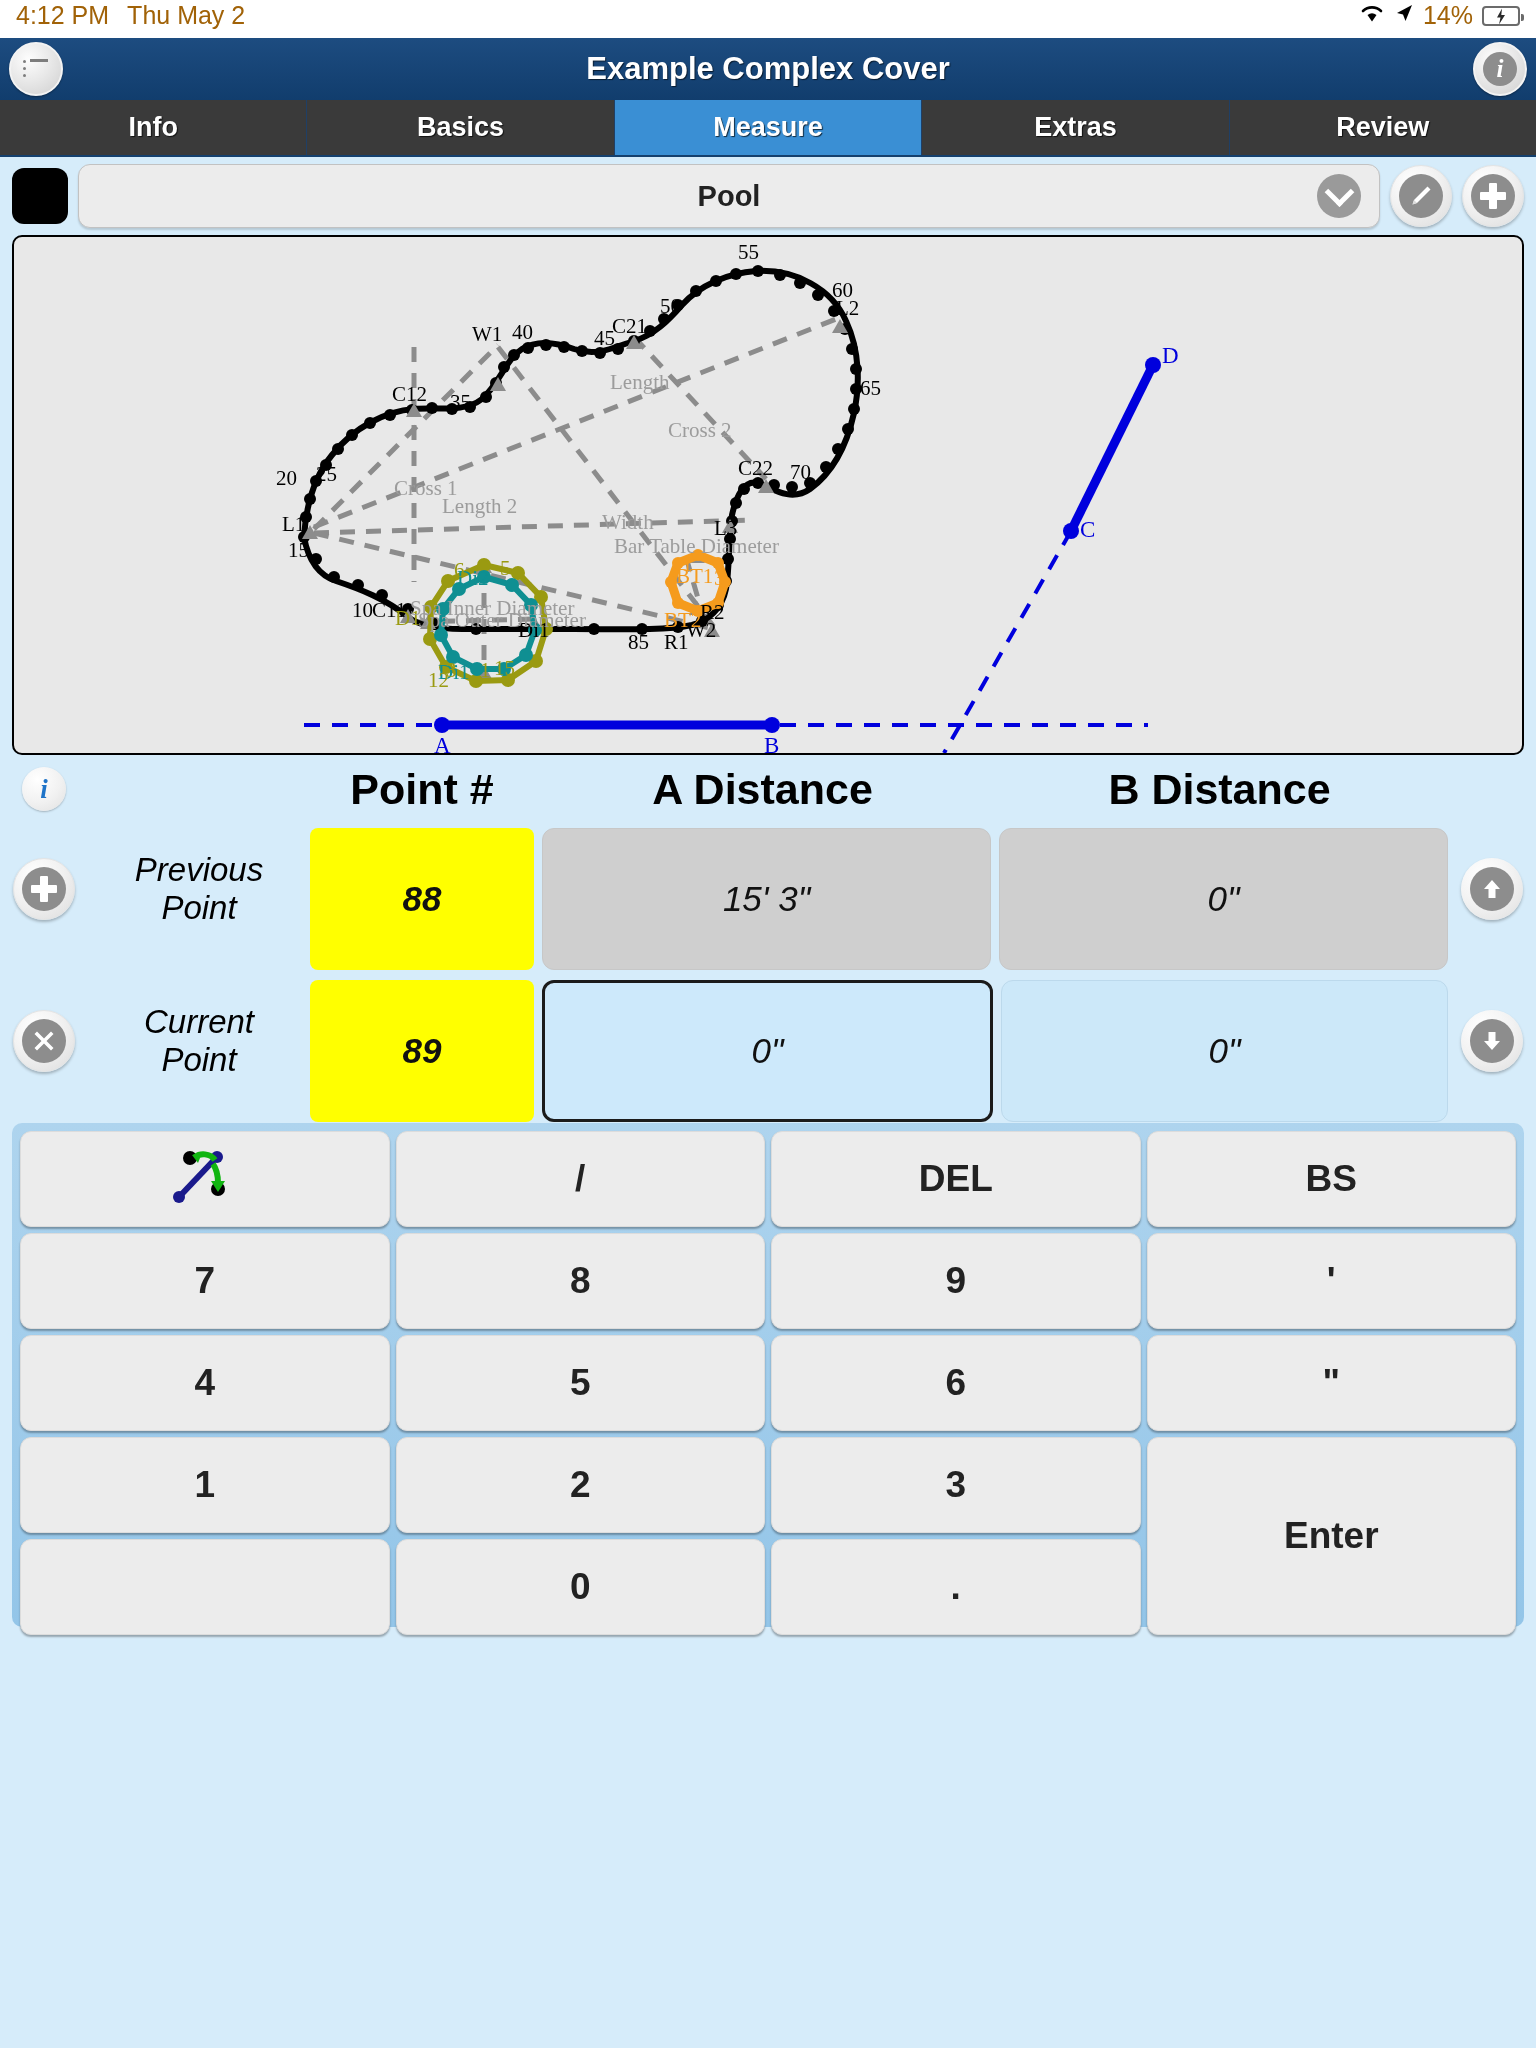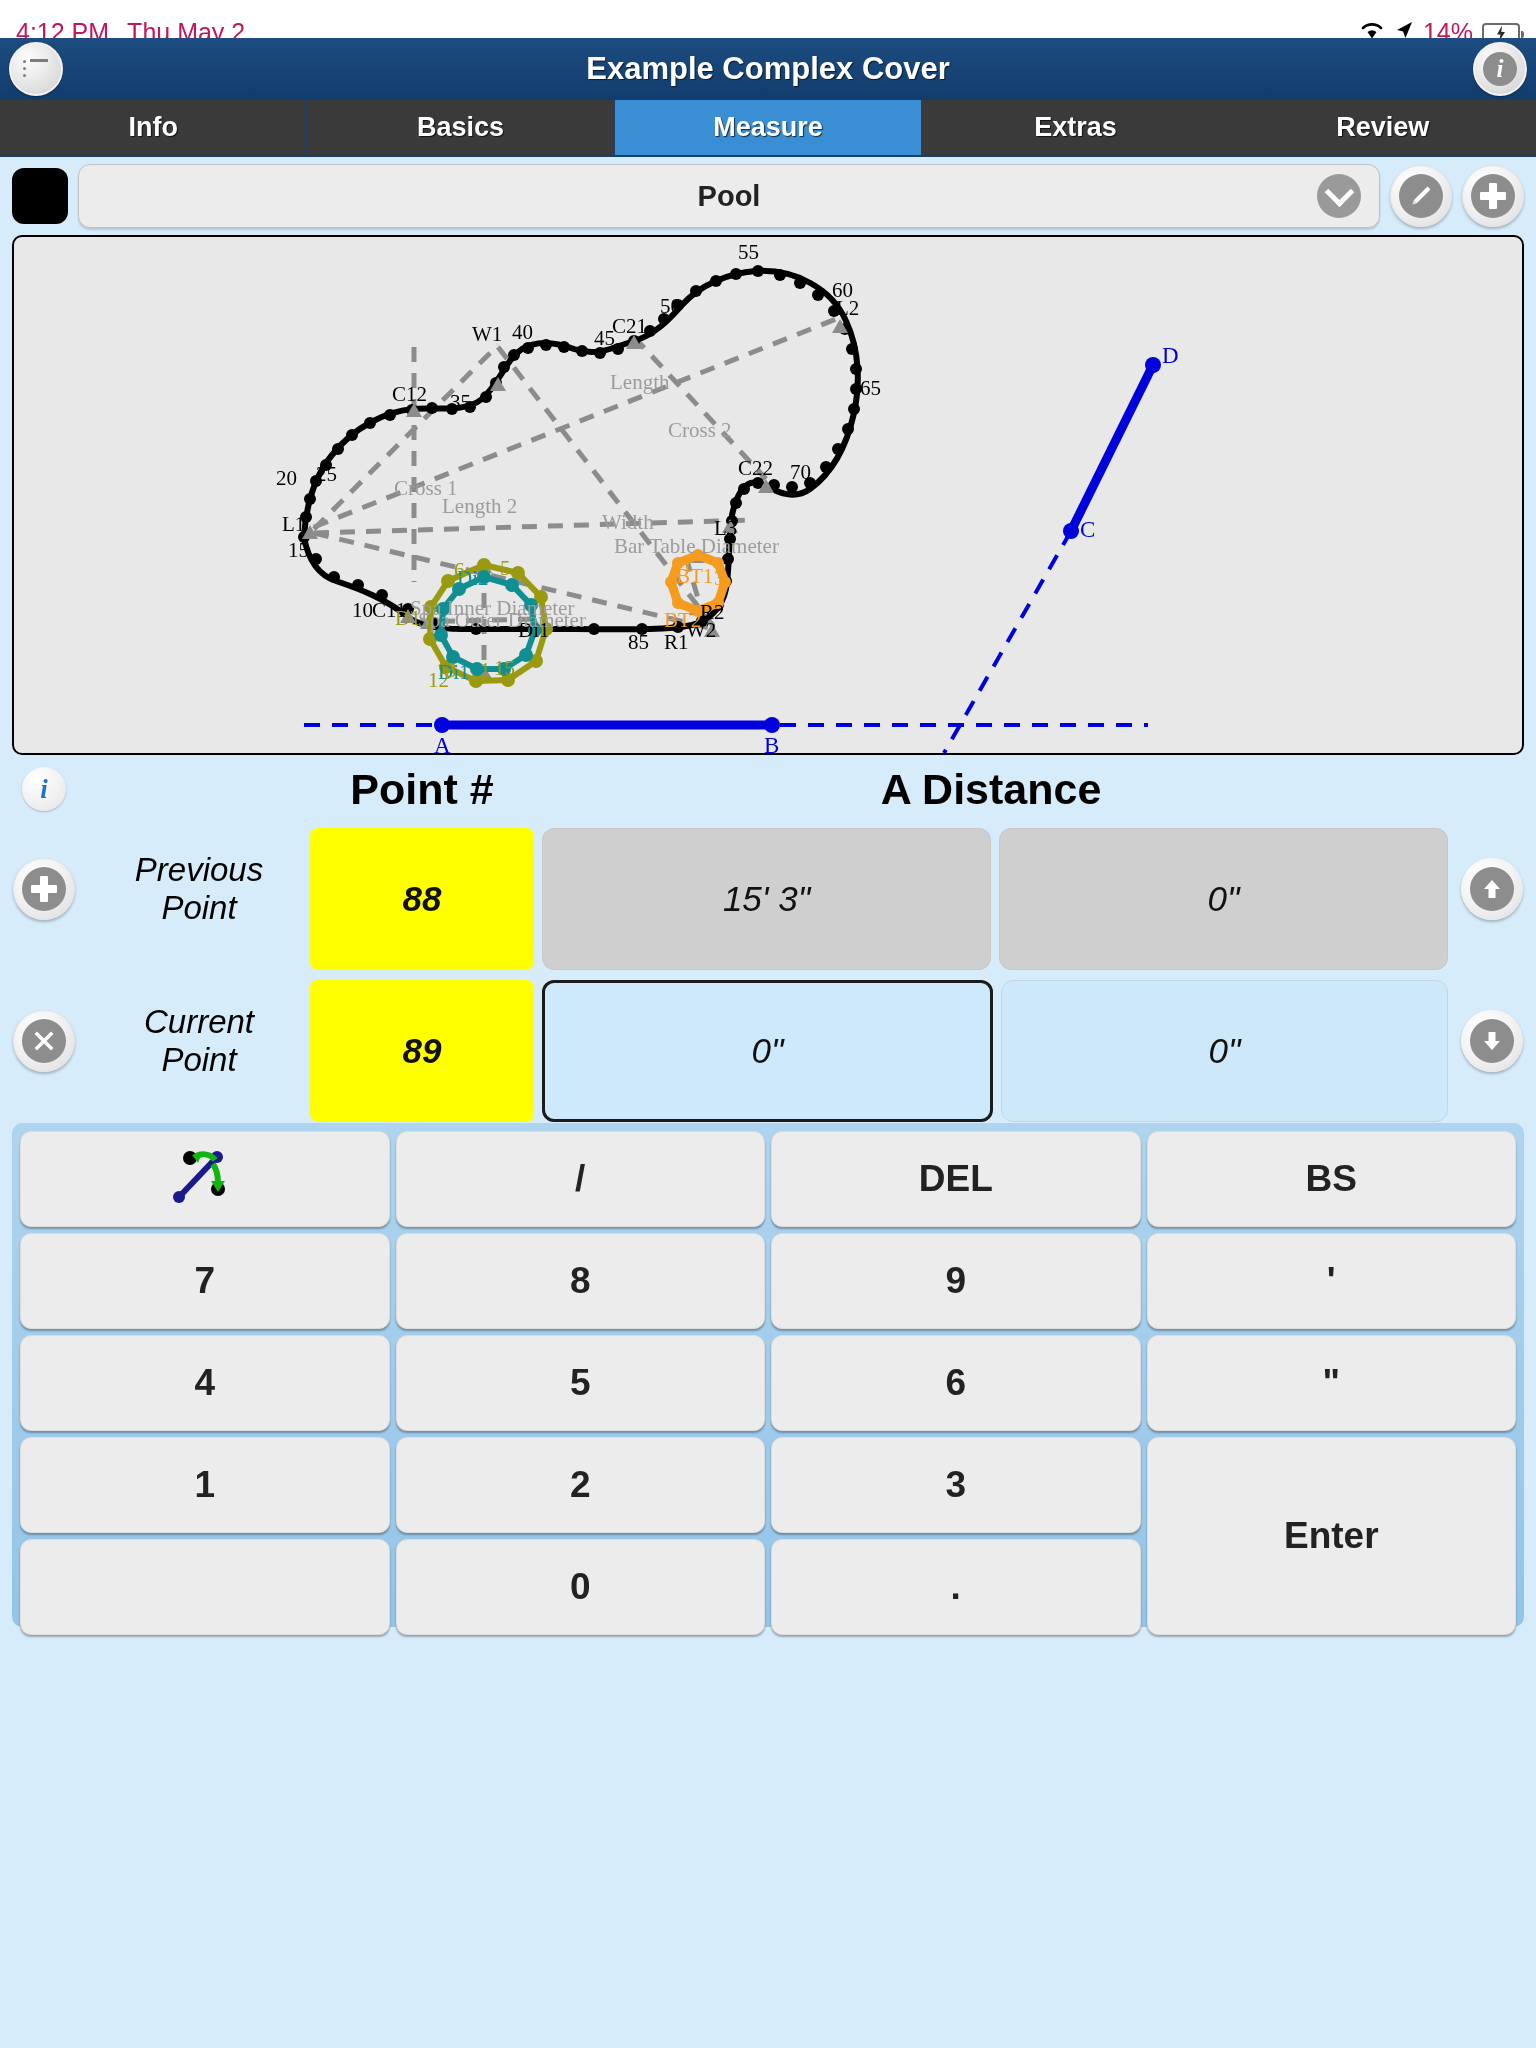--- a/index.html
+++ b/index.html
@@ -6,23 +6,23 @@
   html, body {
     width: 1536px; height: 2048px;
     font-family: "Liberation Sans", sans-serif;
     background: #d6ecfa;
     overflow: hidden;
   }
 
   
   .statusbar {
     height: 38px; background: #ffffff;
-    display: flex; align-items: flex-start;
-    padding: 18px 16px;
-    font-size: 25px; color: #be185d;
+    display: flex; align-items: flex-end;
+    padding: 8px 16px;
+    font-size: 25px; color: #a16207;
   }
   .sb-time { font-weight: 400; margin-right: 18px; }
   .sb-date { font-weight: 400; }
   .sb-right { margin-left: auto; display: flex; align-items: center; gap: 9px; }
   .sb-batt-txt { font-size: 25px; }
   .batt {
     width: 38px; height: 20px; border: 2px solid #6b6b6b; border-radius: 4px;
     position: relative; padding: 2px; background: #fff;
   }
   .batt::after {
@@ -519,20 +519,21 @@
 <div class="entry">
   <div class="entry-head">
     <div class="eh-spacer-l">
       <span class="info-sm">
         <i>i</i>
       </span>
     </div>
     <div class="eh-label"></div>
     <div class="eh-col pt">Point #</div>
     <div class="eh-col">A Distance</div>
+    <div class="eh-col">B Distance</div>
     <div class="eh-spacer-r"></div>
   </div>
 
   <div class="entry-row">
     <div class="er-side">
       <span class="circ-btn">
         <span class="inner-gray">
           <span class="plus-h"></span>
             <span class="plus-v"></span>
         </span>

